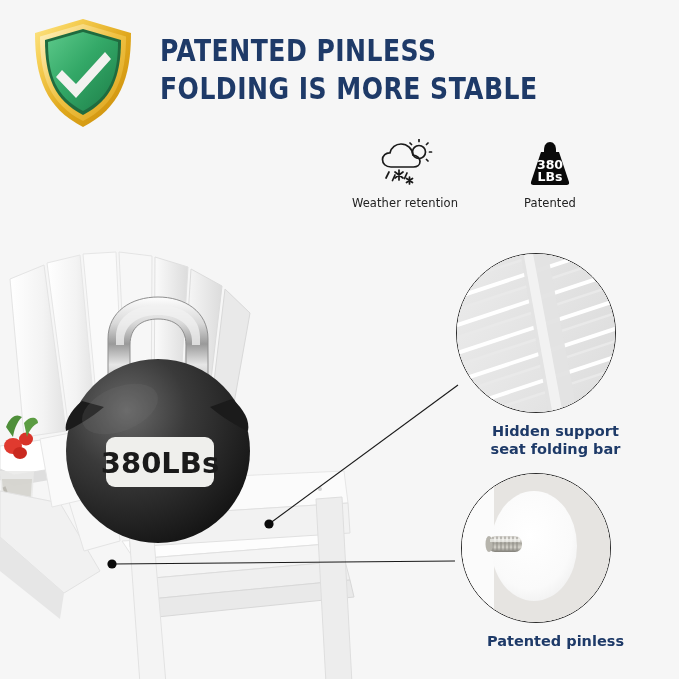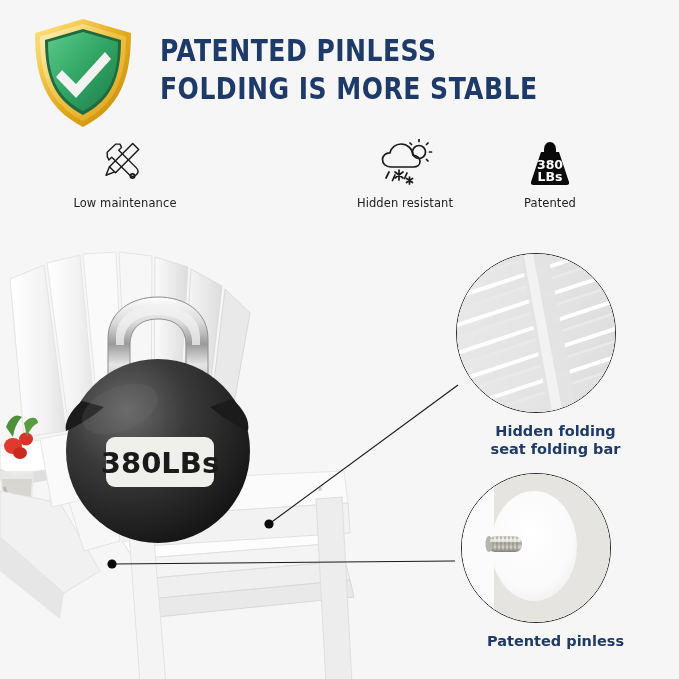--- a/index.html
+++ b/index.html
@@ -113,45 +113,34 @@
     </div>
 
     <div class="headline">
       <div>PATENTED PINLESS</div>
       <div>FOLDING IS MORE STABLE</div>
     </div>
   </div>
 
   <div class="features">
 
-    <div class="feature" id="feat0">
-      <div class="ficon">
-        <svg width="50" height="48" viewBox="0 0 50 48" fill="none" stroke="#1a1a1a" stroke-width="1.7" stroke-linecap="round" stroke-linejoin="round">
-          <path d="M12 5 L17 5 L19 9 L15.5 12.5 L18 15 L37 34 C39.5 36.5 39.5 40 37 42.5 C34.5 45 31 45 28.5 42.5 L9.5 23.5 L7 21 L3.5 24.5 L1.5 20 L1.5 15 L6.5 10 Z" transform="translate(6,1) scale(0.82)"></path>
-          <path d="M38 4 L45 11 L18 38 L11 31 Z" transform="translate(0,1) scale(0.86)"></path>
-          <path d="M11 31 L7 41 L17 37" transform="translate(0,1) scale(0.86)"></path>
-          <circle cx="32.5" cy="37" r="2.2"></circle>
-        </svg>
-      </div>
-      <div class="flabel">Low maintenance</div>
-    </div>
 
 
     <div class="feature" id="feat2">
       <div class="ficon">
         <svg width="56" height="48" viewBox="0 0 56 48" fill="none" stroke="#1a1a1a" stroke-width="1.7" stroke-linecap="round">
           <circle cx="42" cy="13" r="6.5"></circle>
           <path d="M42 2.5 V0.5 M52.5 13 H54.5 M49.5 5.5 L51 4 M49.5 20.5 L51 22 M34.5 5.5 L33 4"></path>
           <path d="M14 28 C8.5 28 5.5 24.5 5.5 20.5 C5.5 16.5 9 13.5 13 13.8 C14.2 8.5 18.8 5 24 5 C30.4 5 35.4 9.8 35.9 16 C40 16.2 43 19 43 22.5 C43 26 40 28 36.5 28 Z"></path>
           <path d="M12 33 L9 39 M18 36 L15.5 41.5 M30 34 L27.5 39.5"></path>
           <path d="M22 31 V41 M18 33 L26 39 M26 33 L18 39"></path>
           <path d="M32.5 38 V45 M29.5 39.5 L35.5 43.5 M35.5 39.5 L29.5 43.5"></path>
         </svg>
       </div>
-      <div class="flabel">Hidden resistant</div>
+      <div class="flabel">Weather retention</div>
     </div>
 
     <div class="feature" id="feat3">
       <div class="ficon">
         <svg width="52" height="52" viewBox="0 0 52 52">
           <path d="M20 13 C20 8 22.5 5 26 5 C29.5 5 32 8 32 13 L32 16 L20 16 Z" fill="#0a0a0a"></path>
           <path d="M17 15 L35 15 L45 45 C45.5 47 44.5 48 42.5 48 L9.5 48 C7.5 48 6.5 47 7 45 Z" fill="#0a0a0a"></path>
           <text x="26" y="32" text-anchor="middle" fill="#ffffff" font-family="DejaVu Sans, sans-serif" font-size="12.5" font-weight="bold">380</text>
           <text x="26" y="44" text-anchor="middle" fill="#ffffff" font-family="DejaVu Sans, sans-serif" font-size="12.5" font-weight="bold">LBs</text>
         </svg>
@@ -285,21 +274,21 @@
           <path d="M-36 83 L194 7" stroke="#ffffff" stroke-width="4"></path>
           <path d="M-36 111 L194 35" stroke="#ffffff" stroke-width="4"></path>
           <path d="M-36 139 L194 63" stroke="#ffffff" stroke-width="4"></path>
           <path d="M-36 167 L194 91" stroke="#ffffff" stroke-width="4"></path>
         </g>
         <path d="M60 -20 L86 -26 L128 200 L100 206 Z" fill="#e3e3e3" opacity="0.95"></path>
         <path d="M63 -20 L72 -22 L114 204 L104 206 Z" fill="#f5f5f5" opacity="0.85"></path>
       </svg>
     </div>
     <div class="clabel">
-      <div>Hidden folding</div>
+      <div>Hidden support</div>
       <div>seat folding bar</div>
     </div>
   </div>
 
   <div class="callout" id="callout1">
     <div class="circle">
       <svg width="148" height="148" viewBox="0 0 148 148">
         <defs>
           <linearGradient id="boltg" x1="0" y1="0" x2="0" y2="1">
             <stop offset="0%" stop-color="#d8d6d0"></stop>

